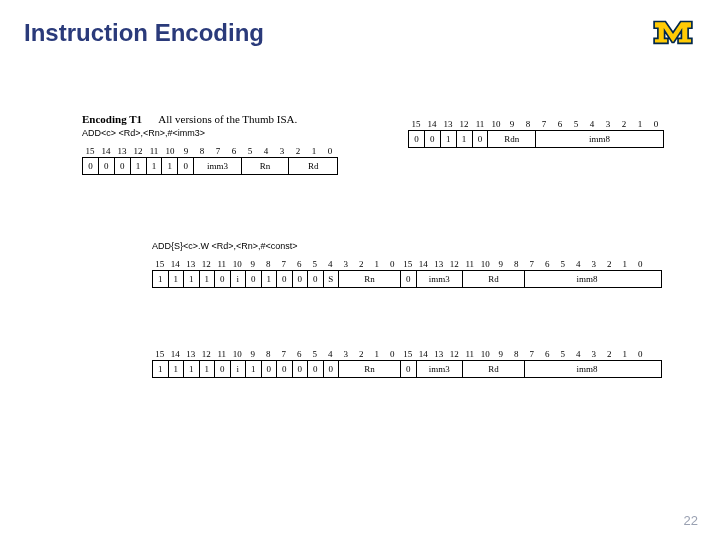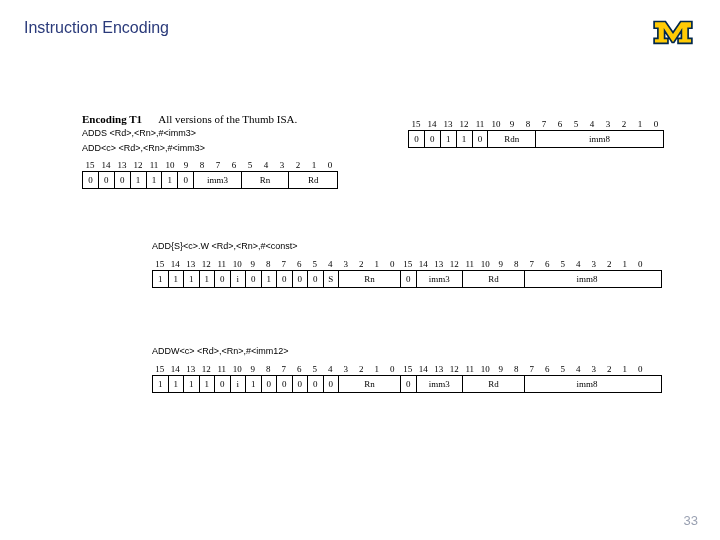--- a/index.html
+++ b/index.html
@@ -8,23 +8,23 @@
     height: 540px;
     background: #fff;
     font-family: Arial, Helvetica, sans-serif;
     position: relative;
     color: #000;
   }
   .header {
     position: absolute;
     top: 18px;
     left: 24px;
-    font-size: 16px;
+    font-size: 24px;
     color: #2a3a7a;
-    font-weight: 400;
+    font-weight: 700;
     line-height: 1.25;
   }
   .logo {
     position: absolute;
     top: 18px;
     right: 26px;
   }
   .page-num {
     position: absolute;
     bottom: 12px;
@@ -62,28 +62,27 @@
 <div class="header">
   <div>Instruction Encoding</div>
 </div>
 
 <div class="logo">
   <svg width="42" height="28" viewBox="0 0 100 66">
     <path d="M5 60 L5 48 L14 48 L14 24 L5 24 L5 8 L32 8 L50 34 L68 8 L95 8 L95 24 L86 24 L86 48 L95 48 L95 60 L62 60 L62 48 L70 48 L70 30 L52 58 L48 58 L30 30 L30 48 L38 48 L38 60 Z" fill="#ffcb05" stroke="#00274c" stroke-width="4"></path>
   </svg>
 </div>
 
-<div class="page-num">33</div>
+<div class="page-num">22</div>
 
 <div class="enc" id="t1">
   <div class="enc-title">
     <b>Encoding T1</b>
     <span>All versions of the Thumb ISA.</span>
   </div>
-  <div class="enc-asm">ADDS &lt;Rd&gt;,&lt;Rn&gt;,#&lt;imm3&gt;</div>
   <div class="enc-asm">ADD&lt;c&gt; &lt;Rd&gt;,&lt;Rn&gt;,#&lt;imm3&gt;</div>
   <div class="bit-row">
       <div class="bit-lbl" style="width: 16px;">15</div>
       <div class="bit-lbl" style="width: 16px;">14</div>
       <div class="bit-lbl" style="width: 16px;">13</div>
       <div class="bit-lbl" style="width: 16px;">12</div>
       <div class="bit-lbl" style="width: 16px;">11</div>
       <div class="bit-lbl" style="width: 16px;">10</div>
       <div class="bit-lbl" style="width: 16px;">9</div>
       <div class="bit-lbl" style="width: 16px;">8</div>
@@ -191,21 +190,20 @@
       <div class="cell" style="width: 15.5px;">S</div>
       <div class="cell" style="width: 62px;">Rn</div>
       <div class="cell" style="width: 15.5px;">0</div>
       <div class="cell" style="width: 46.5px;">imm3</div>
       <div class="cell" style="width: 62px;">Rd</div>
       <div class="cell" style="width: 124px;">imm8</div>
     </div>
 </div>
 
 <div class="enc" id="t4">
-  <div class="enc-asm">ADDW&lt;c&gt; &lt;Rd&gt;,&lt;Rn&gt;,#&lt;imm12&gt;</div>
   <div class="bit-row">
       <div class="bit-lbl" style="width: 15.5px;">15</div>
       <div class="bit-lbl" style="width: 15.5px;">14</div>
       <div class="bit-lbl" style="width: 15.5px;">13</div>
       <div class="bit-lbl" style="width: 15.5px;">12</div>
       <div class="bit-lbl" style="width: 15.5px;">11</div>
       <div class="bit-lbl" style="width: 15.5px;">10</div>
       <div class="bit-lbl" style="width: 15.5px;">9</div>
       <div class="bit-lbl" style="width: 15.5px;">8</div>
       <div class="bit-lbl" style="width: 15.5px;">7</div>

